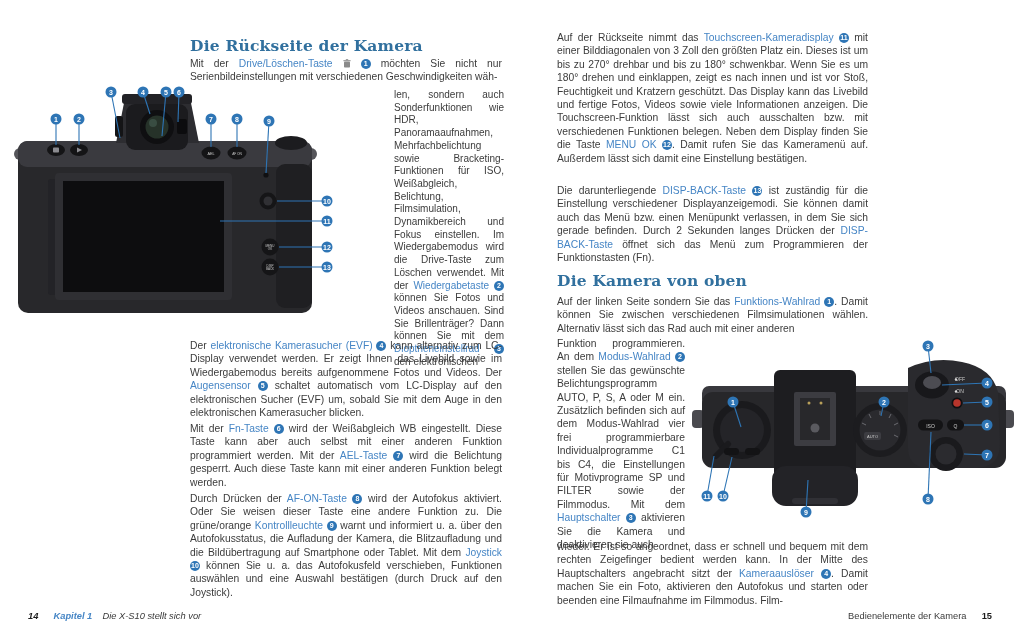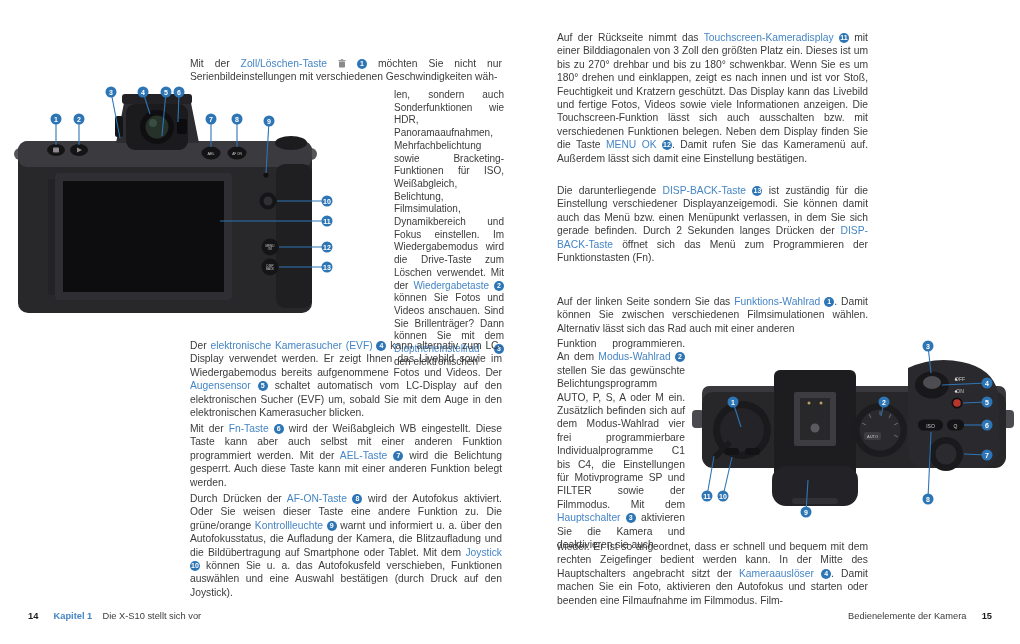--- a/index.html
+++ b/index.html
@@ -24,22 +24,23 @@
   .callout-dot{fill:#2e75b5;}
   .callout-num{fill:#ffffff;font-size:7px;font-weight:bold;text-anchor:middle;
                font-family:"Liberation Sans",sans-serif;}
   .camlbl{fill:#c9c9c9;text-anchor:middle;font-family:"Liberation Sans",sans-serif;}
 </style>
 </head>
 <body>
 
 <div id="page">
 
-
-  <div class="pg-text" style="left:190px;top:57px;width:312px;"><span>Mit der </span><span class="term">Zoll/Löschen-Taste</span><span> </span><span class="inline-icon"><svg width="8" height="9" viewBox="0 0 8 9">
+  <div class="heading" style="left:190px;top:36px;">Die Rückseite der Kamera</div>
+
+  <div class="pg-text" style="left:190px;top:57px;width:312px;"><span>Mit der </span><span class="term">Drive/Löschen-Taste</span><span> </span><span class="inline-icon"><svg width="8" height="9" viewBox="0 0 8 9">
           <rect x="1" y="2.6" width="6" height="6" rx="0.8" fill="#8a8a8a"></rect>
           <rect x="0.4" y="1.2" width="7.2" height="1" fill="#8a8a8a"></rect>
           <rect x="2.8" y="0.2" width="2.4" height="1" fill="#8a8a8a"></rect>
         </svg></span><span> </span><span class="cb">1</span><span> möchten Sie nicht nur Serienbildeinstellungen mit verschiedenen Geschwindigkeiten wäh-</span></div>
 
   <div class="pg-text narrow-l" style="left:394px;top:89px;width:110px;"><span>len, sondern auch Sonderfunktionen wie HDR, Panoramaaufnahmen, Mehrfachbelichtung sowie Bracketing-Funktionen für ISO, Weißabgleich, Belichtung, Filmsimulation, Dynamikbereich und Fokus einstellen. Im Wiedergabemodus wird die Drive-Taste zum Löschen verwendet. Mit der </span><span class="term">Wiedergabetaste</span><span> </span><span class="cb">2</span><span> können Sie Fotos und Videos anschauen. Sind Sie Brillenträger? Dann können Sie mit dem </span><span class="term">Dioptrieneinstellrad</span><span> </span><span class="cb">3</span><span> den elektronischen</span></div>
 
 
   <div class="pg-text" style="left:190px;top:339px;width:312px;"><span>Der </span><span class="term">elektronische Kamerasucher (EVF)</span><span> </span><span class="cb">4</span><span> kann alternativ zum LC-Display verwendet werden. Er zeigt Ihnen das Livebild sowie im Wiedergabemodus bereits aufgenommene Fotos und Videos. Der </span><span class="term">Augensensor</span><span> </span><span class="cb">5</span><span> schaltet automatisch vom LC-Display auf den elektronischen Sucher (EVF) um, sobald Sie mit dem Auge in den elektronischen Kamerasucher blicken.</span></div>
 
@@ -151,32 +152,33 @@
           <circle cx="317" cy="161" r="5.5" class="callout-dot"></circle>
           <text x="317" y="163.5" class="callout-num">12</text>
         </g>
         <g>
           <circle cx="317" cy="181" r="5.5" class="callout-dot"></circle>
           <text x="317" y="183.5" class="callout-num">13</text>
         </g>
       </svg>
   </div>
 
-  <div class="footer" style="left:28px;top:611px;">
+  <div class="footer" style="left:28px;top:611px;font-style:italic;">
     <span class="fpn">14</span>
     <span style="display:inline-block;width:10px;"></span>
     <span class="fch">Kapitel 1</span>
     <span style="display:inline-block;width:5px;"></span>
     <span>Die X-S10 stellt sich vor</span>
   </div>
 
   <div class="pg-text" style="left:557px;top:31px;width:311px;"><span>Auf der Rückseite nimmt das </span><span class="term">Touchscreen-Kameradisplay</span><span> </span><span class="cb">11</span><span> mit einer Bilddiagonalen von 3 Zoll den größten Platz ein. Dieses ist um bis zu 270° drehbar und bis zu 180° schwenkbar. Wenn Sie es um 180° drehen und einklappen, zeigt es nach innen und ist vor Stoß, Feuchtigkeit und Kratzern geschützt. Das Display kann das Livebild und fertige Fotos, Videos sowie viele Informationen anzeigen. Die Touchscreen-Funktion lässt sich auch ausschalten bzw. mit verschiedenen Funktionen belegen. Neben dem Display finden Sie die Taste </span><span class="term">MENU OK</span><span> </span><span class="cb">12</span><span>. Damit rufen Sie das Kameramenü auf. Außerdem lässt sich damit eine Einstellung bestätigen.</span></div>
 
   <div class="pg-text" style="left:557px;top:184px;width:311px;"><span>Die darunterliegende </span><span class="term">DISP-BACK-Taste</span><span> </span><span class="cb">13</span><span> ist zuständig für die Einstellung verschiedener Displayanzeigemodi. Sie können damit auch das Menü bzw. einen Menüpunkt verlassen, in dem Sie sich gerade befinden. Durch 2 Sekunden langes Drücken der </span><span class="term">DISP-BACK-Taste</span><span> öffnet sich das Menü zum Programmieren der Funktionstasten (Fn).</span></div>
 
+  <div class="heading" style="left:557px;top:271px;">Die Kamera von oben</div>
 
   <div class="pg-text" style="left:557px;top:295px;width:311px;"><span>Auf der linken Seite sondern Sie das </span><span class="term">Funktions-Wahlrad</span><span> </span><span class="cb">1</span><span>. Damit können Sie zwischen verschiedenen Filmsimulationen wählen. Alternativ lässt sich das Rad auch mit einer anderen</span></div>
 
   <div class="pg-text" style="left:557px;top:337px;width:128px;"><span>Funktion programmieren. An dem </span><span class="term">Modus-Wahlrad</span><span> </span><span class="cb">2</span><span> stellen Sie das gewünschte Belichtungsprogramm AUTO, P, S, A oder M ein. Zusätzlich befinden sich auf dem Modus-Wahlrad vier frei programmierbare Individualprogramme C1 bis C4, die Einstellungen für Motivprograme SP und FILTER sowie der Filmmodus. Mit dem </span><span class="term">Hauptschalter</span><span> </span><span class="cb">3</span><span> aktivieren Sie die Kamera und deaktivieren sie auch</span></div>
 
   <div class="pg-text" style="left:557px;top:540px;width:311px;"><span>wieder. Er ist so angeordnet, dass er schnell und bequem mit dem rechten Zeigefinger bedient werden kann. In der Mitte des Hauptschalters angebracht sitzt der </span><span class="term">Kameraauslöser</span><span> </span><span class="cb">4</span><span>. Damit machen Sie ein Foto, aktivieren den Autofokus und starten oder beenden eine Filmaufnahme im Filmmodus. Film-</span></div>
 
   <div class="cam" style="left:688px;top:340px;width:330px;height:272px;">
     <svg id="cam-top-svg" width="330" height="272" viewBox="0 0 330 272">
 

